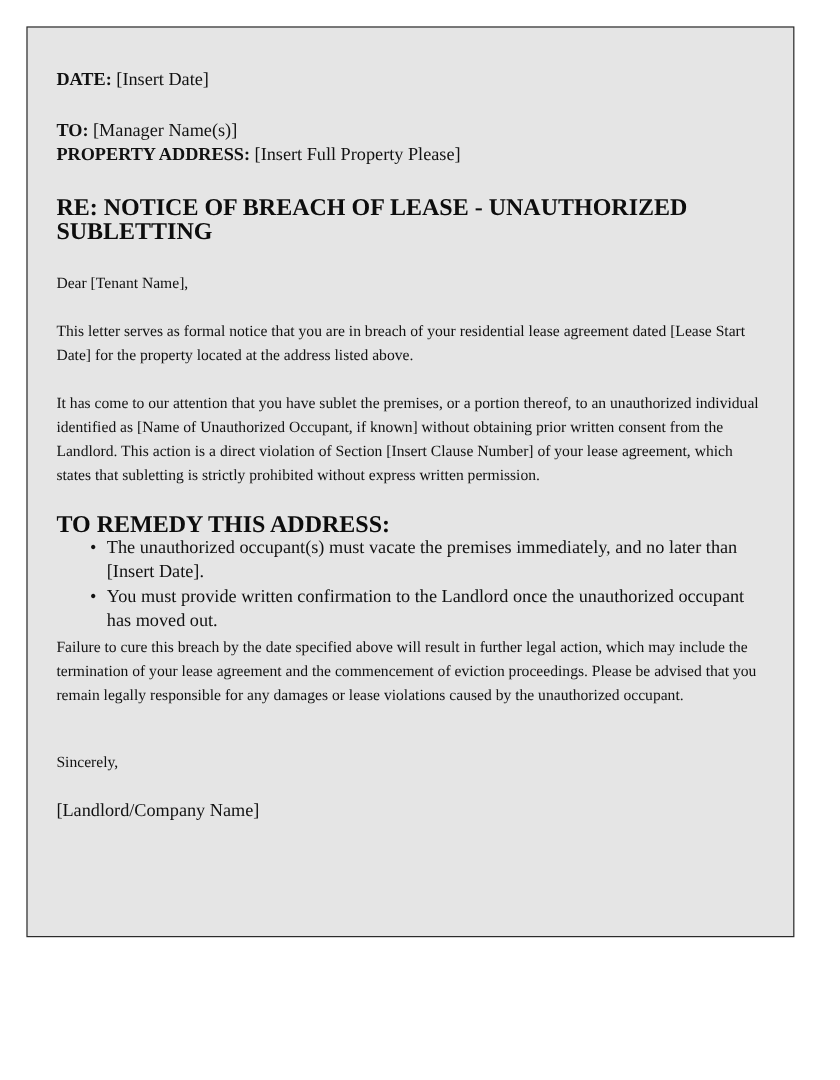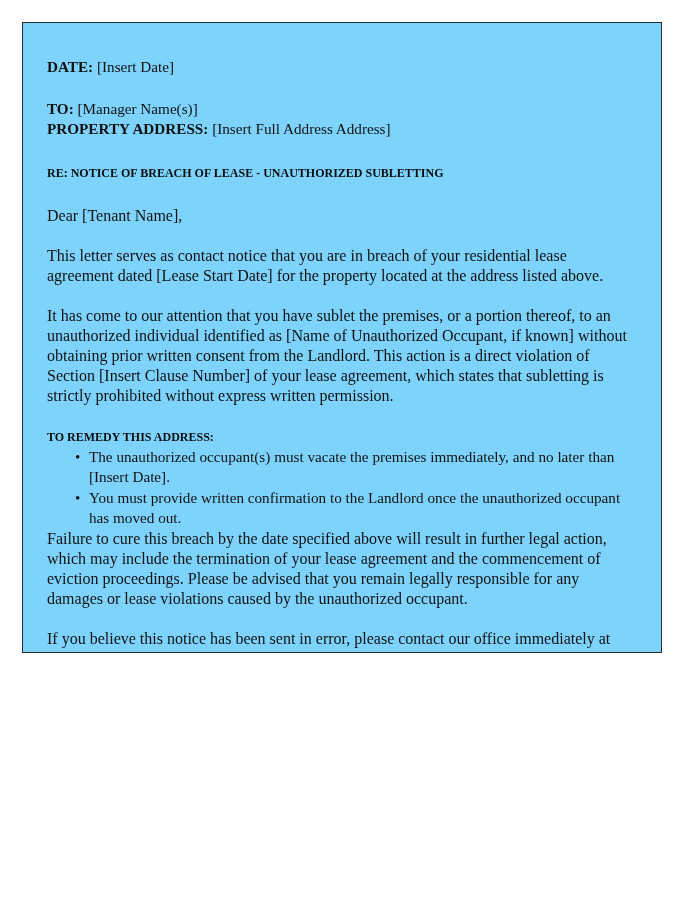--- a/index.html
+++ b/index.html
@@ -13,39 +13,39 @@
     font-family: "Liberation Serif", "DejaVu Serif", serif;
     color: #1a1a1a;
     -webkit-font-smoothing: antialiased;
   }
 
   .page {
     position: absolute;
     left: 22px;
     top: 22px;
     width: 640px;
-    height: 631px;
+    height: 759px;
     border: 1px solid #2b2b2b;
     box-sizing: border-box;
-    background: #7dd3fc;
+    background: #e5e5e5;
     overflow: hidden;
   }
 
   .page-inner {
     padding: 24px 28px 0 24px;
   }
 
   .line {
     font-size: 15.2px;
     line-height: 20px;
     color: #111111;
   }
 
   .block {
-    font-size: 16px;
+    font-size: 13px;
     line-height: 20px;
     color: #111111;
     text-align: left;
   }
 
   .label {
     font-weight: bold;
   }
 
   
@@ -55,21 +55,21 @@
   .gap-dear    { margin-top: 23px; }
   .gap-para    { margin-top: 20px; }
   .gap-remedy  { margin-top: 21px; }
   .gap-bullets { margin-top: 11px; }
   .gap-after-bullets { margin-top: 0; }
   .gap-sincerely { margin-top: 36px; }
   .gap-sigblock  { margin-top: 21px; }
 
   .heading {
     font-weight: bold;
-    font-size: 12px;
+    font-size: 20px;
     line-height: 20px;
     color: #0d0d0d;
     font-family: Liberation Serif, serif;
   }
 
   ul.remedy-list {
     margin: 0;
     padding: 0;
     list-style: none;
   }
@@ -108,48 +108,48 @@
       <span>[Insert Date]</span>
     </div>
 
     <div class="line gap-to">
       <span class="label">TO:</span>
       <span>[Manager Name(s)]</span>
     </div>
 
     <div class="line">
       <span class="label">PROPERTY ADDRESS:</span>
-      <span>[Insert Full Address Address]</span>
+      <span>[Insert Full Property Please]</span>
     </div>
 
     <div class="heading gap-re">RE: NOTICE OF BREACH OF LEASE - UNAUTHORIZED SUBLETTING</div>
 
     <div class="block gap-dear">Dear [Tenant Name],</div>
 
-    <div class="block gap-para">This letter serves as contact notice that you are in breach of your residential lease agreement dated [Lease Start Date] for the property located at the address listed above.</div>
+    <div class="block gap-para">This letter serves as formal notice that you are in breach of your residential lease agreement dated [Lease Start Date] for the property located at the address listed above.</div>
 
     <div class="block gap-para">It has come to our attention that you have sublet the premises, or a portion thereof, to an unauthorized individual identified as [Name of Unauthorized Occupant, if known] without obtaining prior written consent from the Landlord. This action is a direct violation of Section [Insert Clause Number] of your lease agreement, which states that subletting is strictly prohibited without express written permission.</div>
 
     <div class="heading gap-remedy">TO REMEDY THIS ADDRESS:</div>
 
     <ul class="remedy-list gap-bullets">
       <li>
         <span class="bullet-dot">•</span>
         <span>The unauthorized occupant(s) must vacate the premises immediately, and no later than [Insert Date].</span>
       </li>
       <li>
         <span class="bullet-dot">•</span>
         <span>You must provide written confirmation to the Landlord once the unauthorized occupant has moved out.</span>
       </li>
     </ul>
 
     <div class="block gap-after-bullets">Failure to cure this breach by the date specified above will result in further legal action, which may include the termination of your lease agreement and the commencement of eviction proceedings. Please be advised that you remain legally responsible for any damages or lease violations caused by the unauthorized occupant.</div>
 
-    <div class="block gap-para">If you believe this notice has been sent in error, please contact our office immediately at [Insert Phone Number].</div>
 
     <div class="block gap-sincerely">Sincerely,</div>
 
     <div class="gap-sigblock">
+      <div class="sig-line">[Landlord/Company Name]</div>
 
     </div>
 
   </div>
 </div>
 
 </body></html>

